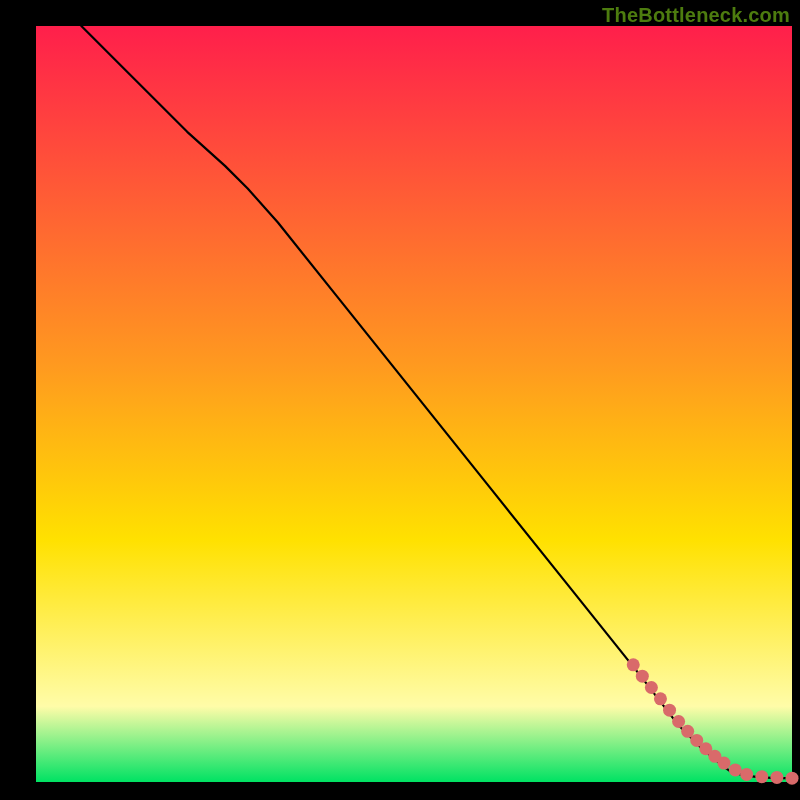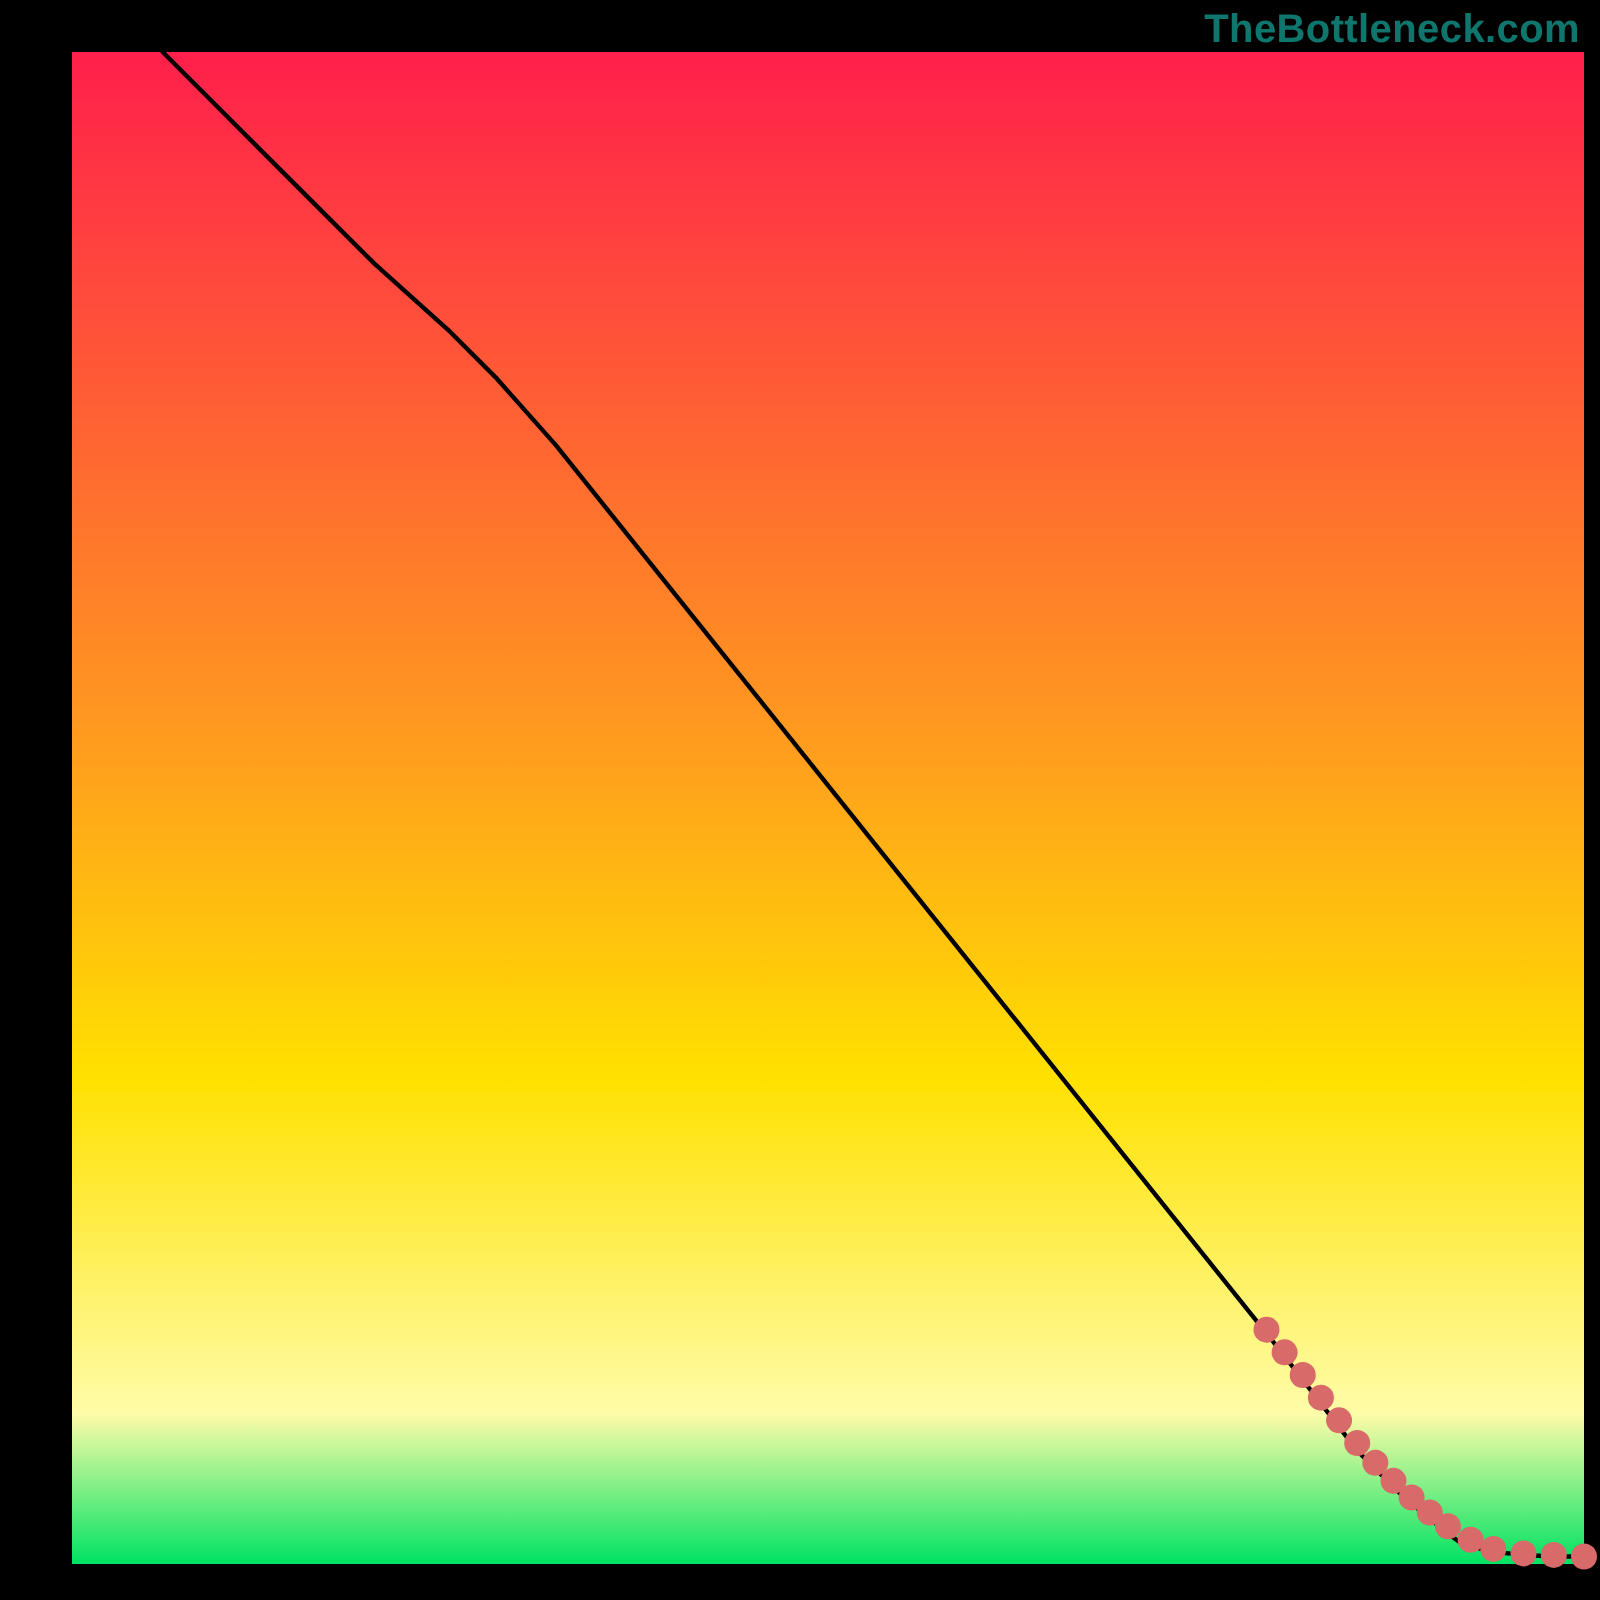--- a/index.html
+++ b/index.html
@@ -17,21 +17,21 @@
   }
   svg {
     display: block;
   }
   .watermark {
     position: absolute;
     top: 4px;
     right: 10px;
     font-size: 20px;
     font-weight: 600;
-    color: #0f766e;
+    color: #4d7c0f;
     letter-spacing: 0.2px;
   }
 </style>
 </head>
 <body>
 
 <div class="wrap">
   <div class="watermark">TheBottleneck.com</div>
   <svg id="chart-svg" width="800" height="800" viewBox="0 0 800 800">
     <defs>

